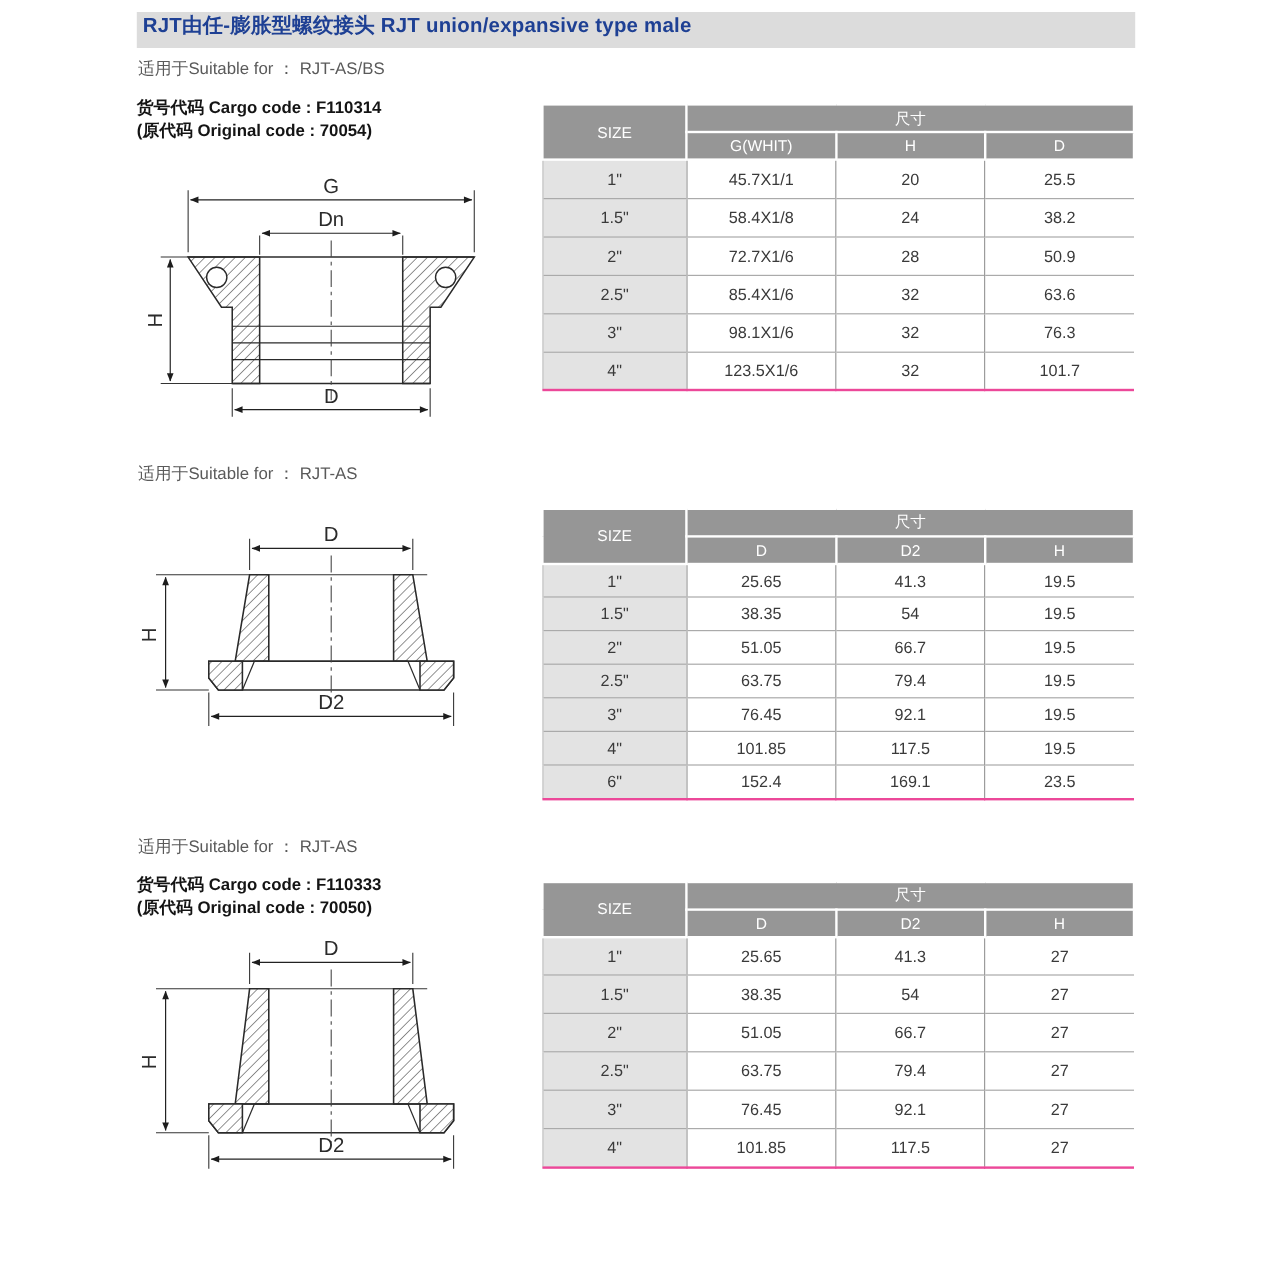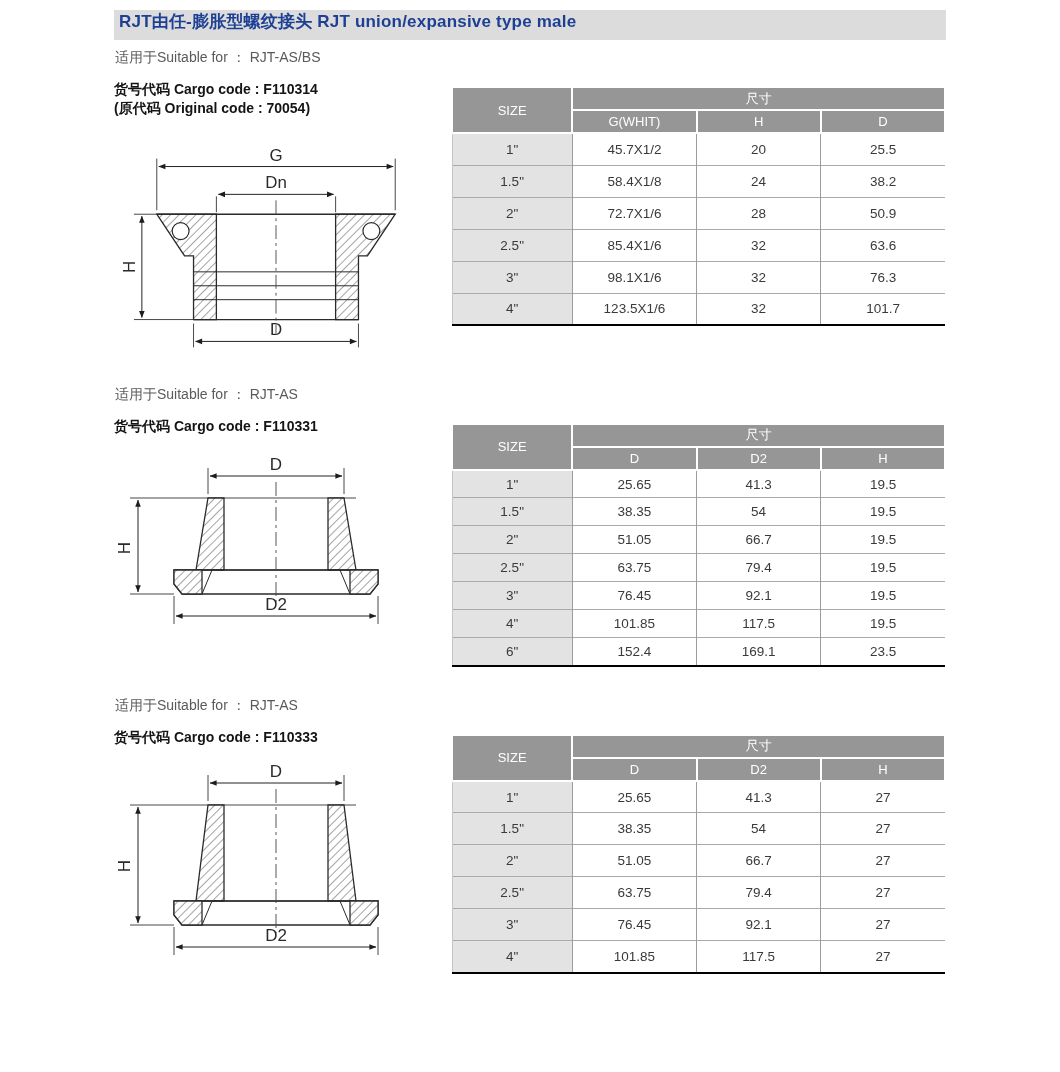--- a/index.html
+++ b/index.html
@@ -27,21 +27,21 @@
 
   .content { display: flex; }
   .left-col { width: 337px; }
   .right-col { flex: 1; padding-top: 6px; }
 
   .cargo { font-size: 14px; font-weight: bold; color: #141414; line-height: 1.35; }
 
   
   table.spec {
     width: 100%; border-collapse: collapse; table-layout: fixed;
-    border-bottom: 2px solid #000000;
+    border-bottom: 2px solid #ec4899;
   }
   col.c-size { width: 24.4%; }
   table.spec thead th {
     background: #969696; color: #fff;
     font-weight: normal; font-size: 13px;
     border: 2px solid #fff;
     height: 23px; padding: 0; text-align: center;
   }
   table.spec tbody td {
     height: 32px; text-align: center; vertical-align: middle;
@@ -146,21 +146,21 @@
               </tr>
               <tr>
                 <th>G(WHIT)</th>
                 <th>H</th>
                 <th>D</th>
               </tr>
             </thead>
             <tbody>
               <tr>
                 <td>1"</td>
-                <td>45.7X1/2</td>
+                <td>45.7X1/1</td>
                 <td>20</td>
                 <td>25.5</td>
               </tr>
               <tr>
                 <td>1.5"</td>
                 <td>58.4X1/8</td>
                 <td>24</td>
                 <td>38.2</td>
               </tr>
               <tr>
@@ -193,21 +193,20 @@
     </div>
   </div>
 
   <div class="section">
     <div class="suitable">
       <span>适用于Suitable for ：</span><span class="val">RJT-AS</span>
     </div>
     <div class="content">
       <div class="left-col">
         <div class="cargo">
-          <div>货号代码 Cargo code : F110331</div>
         </div>
         <svg class="drawing d2" width="320" height="178" viewBox="0 0 320 178">
 
           <line class="extline" x1="92" y1="42" x2="92" y2="16"></line>
           <line class="extline" x1="228" y1="42" x2="228" y2="16"></line>
           <line class="dimline" x1="94" y1="24" x2="226" y2="24" marker-start="url(#arr)" marker-end="url(#arr)"></line>
           <text class="dim-label" x="160" y="18" text-anchor="middle">D</text>
 
           <line class="extline" x1="14" y1="46" x2="240" y2="46"></line>
           <path class="hatched" d="M92,46 L108,46 L108,118 L80,118 Z"></path>
@@ -300,20 +299,21 @@
   </div>
 
   <div class="section">
     <div class="suitable">
       <span>适用于Suitable for ：</span><span class="val">RJT-AS</span>
     </div>
     <div class="content">
       <div class="left-col">
         <div class="cargo">
           <div>货号代码 Cargo code : F110333</div>
+          <div>(原代码 Original code : 70050)</div>
         </div>
         <svg class="drawing d3" width="320" height="202" viewBox="0 0 320 202">
 
           <line class="extline" x1="92" y1="42" x2="92" y2="16"></line>
           <line class="extline" x1="228" y1="42" x2="228" y2="16"></line>
           <line class="dimline" x1="94" y1="24" x2="226" y2="24" marker-start="url(#arr)" marker-end="url(#arr)"></line>
           <text class="dim-label" x="160" y="18" text-anchor="middle">D</text>
 
           <line class="extline" x1="14" y1="46" x2="240" y2="46"></line>
           <path class="hatched" d="M92,46 L108,46 L108,142 L80,142 Z"></path>

